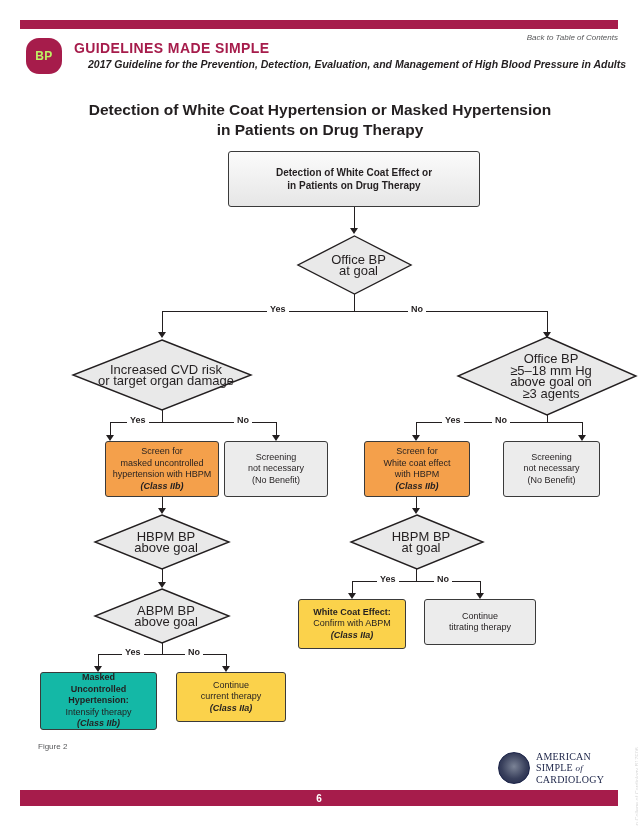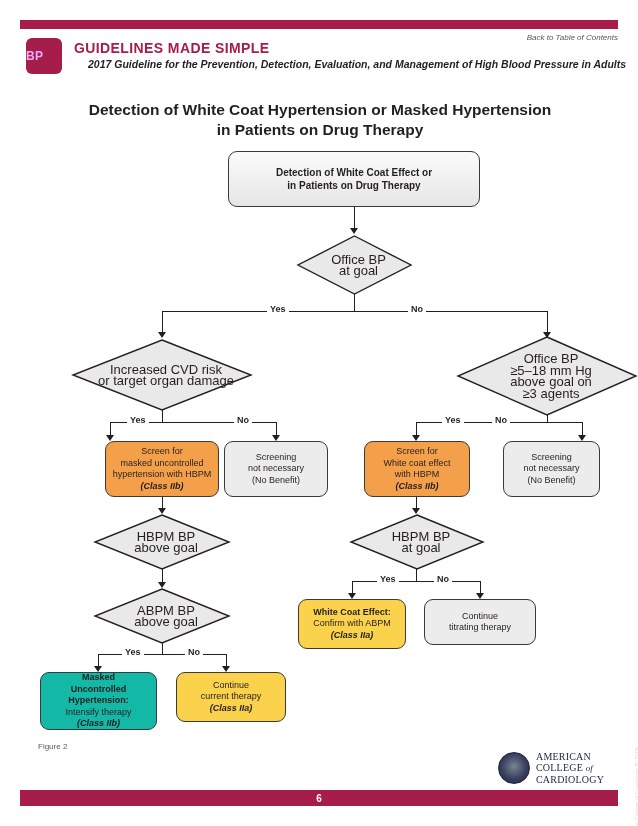--- a/index.html
+++ b/index.html
@@ -13,23 +13,23 @@
   }
   .page{position:absolute;inset:0;}
 
   
   .top-bar{
     position:absolute;left:20px;top:20px;width:598px;height:9px;
     background:#A61C4B;
   }
   .brand-badge{
     position:absolute;left:26px;top:38px;width:36px;height:36px;
-    background:#A61C4B;border-radius:6px;
-    display:flex;align-items:center;justify-content:flex-start;
-    color:#f0abfc;font-size:12px;font-weight:bold;letter-spacing:.3px;
+    background:#A61C4B;border-radius:13px;
+    display:flex;align-items:center;justify-content:center;
+    color:#bef264;font-size:12px;font-weight:bold;letter-spacing:.3px;
   }
   .brand-title{
     position:absolute;left:74px;top:40px;
     color:#A61C4B;font-size:14px;font-weight:bold;letter-spacing:.4px;
   }
   .brand-sub{
     position:absolute;left:88px;top:58px;
     color:#231f20;font-size:10.5px;font-style:italic;font-weight:bold;
     white-space:nowrap;
   }
@@ -45,21 +45,21 @@
     color:#231f20;
   }
 
   
   .node{
     position:absolute;box-sizing:border-box;
     display:flex;align-items:center;justify-content:center;
     text-align:center;line-height:11.5px;font-size:9px;
   }
   .rbox{
-    border:1.4px solid #3a3a3a;border-radius:9px;
+    border:1.4px solid #3a3a3a;border-radius:3px;
   }
   .rbox.grey{
     background:linear-gradient(#fbfbfb,#e6e6e6);
   }
   .rbox.orange{ background:#F4A04B; }
   .rbox.orange-d{ background:#14b8a6; }
   .rbox.yellow{ background:#FBD24B; }
   .rbox.grey-flat{ background:#ECECEC; }
 
   .node b{font-weight:bold;}
@@ -324,21 +324,21 @@
 
   <div class="vcopy">©2017, American College of Cardiology B17F06</div>
 
   <div class="fig-caption">Figure 2</div>
 
   <div class="acc-logo">
     <div class="acc-seal"></div>
     <div class="acc-words">
       <div>AMERICAN</div>
       <div>
-        <span>COLLEGE</span>
+        <span>SIMPLE</span>
         <i>of</i>
       </div>
       <div>CARDIOLOGY</div>
     </div>
   </div>
 
   <div class="bottom-bar">
     <span>6</span>
   </div>
 

